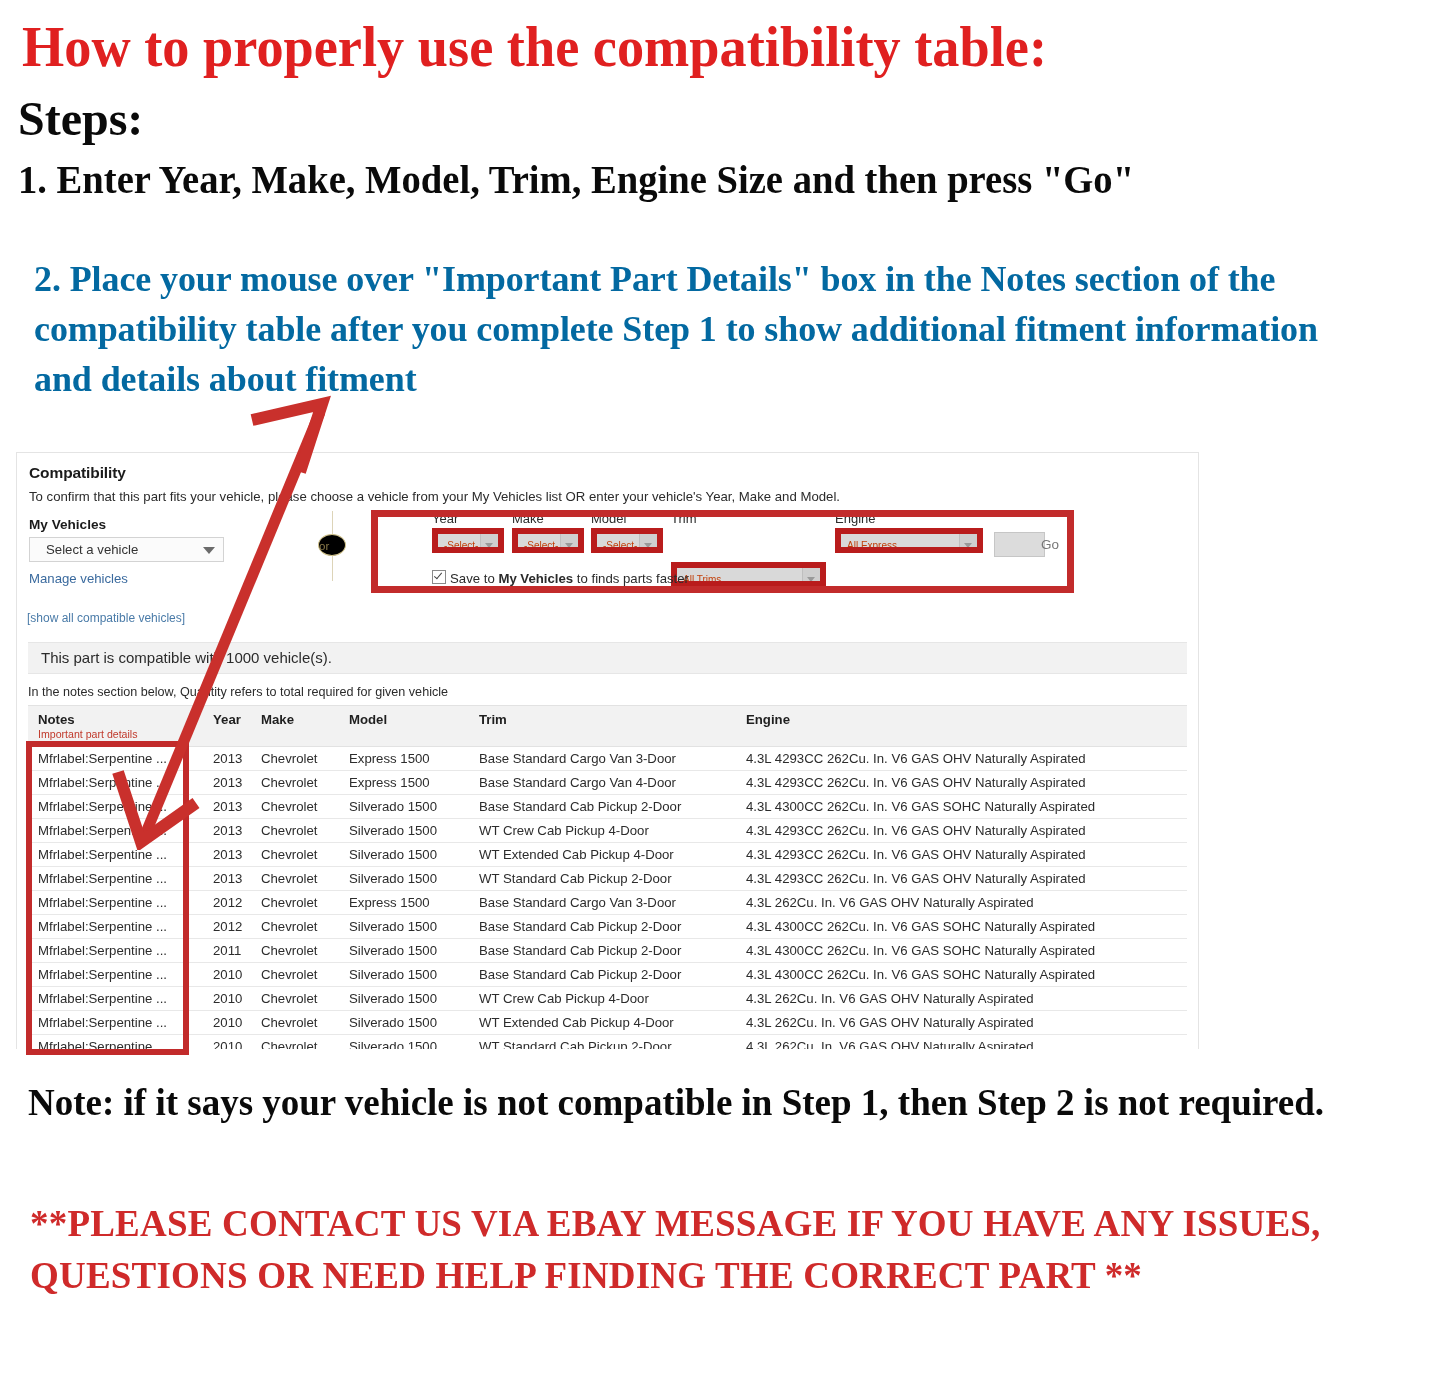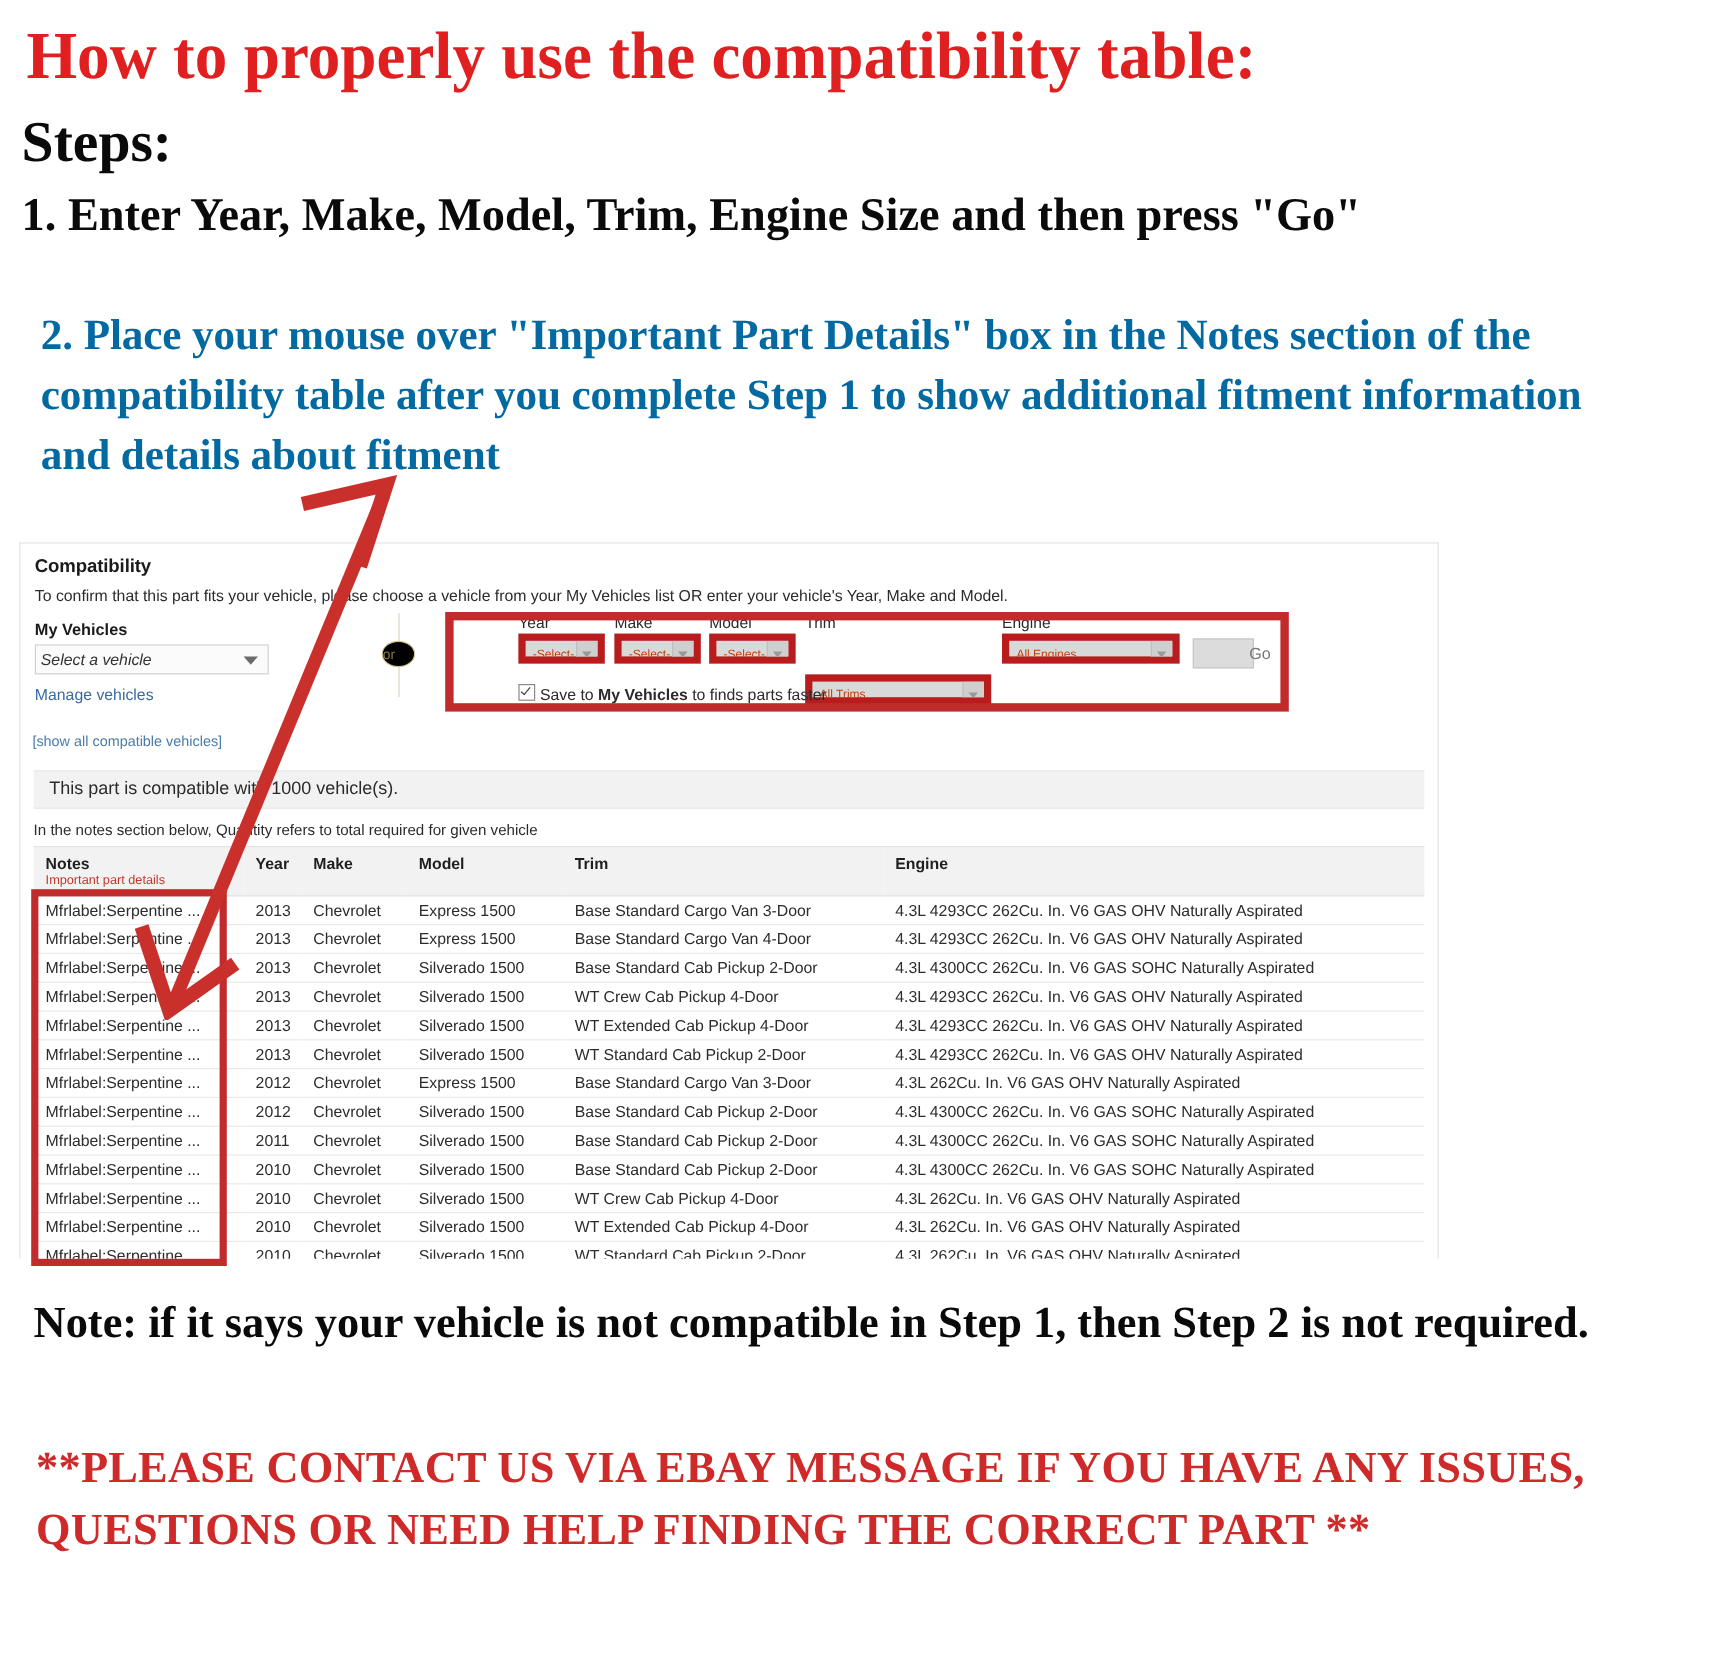--- a/index.html
+++ b/index.html
@@ -135,23 +135,22 @@
     position: absolute;
     left: 12px;
     top: 84px;
     width: 195px;
     height: 25px;
     border: 1px solid #d3d3d3;
     background: #fbfbfb;
     box-sizing: border-box;
     font-size: 13.2px;
     color: #333;
-    padding-left: 4px;
+    padding-left: 16px;
     line-height: 24px;
-    font-style: italic;
   }
   .veh-caret {
     position: absolute;
     right: 8px;
     top: 9px;
     width: 0; height: 0;
     border-left: 6px solid transparent;
     border-right: 6px solid transparent;
     border-top: 7px solid #6b6b6b;
   }
@@ -447,21 +446,21 @@
     <span class="flabel">Trim</span>
     <div class="fsel" style="width:155px;margin-top:36px;">
       <span>All Trims</span>
       <span class="arrow"></span>
     </div>
   </div>
 
   <div class="field" style="left:818px; top:58px; width:148px;">
     <span class="flabel">Engine</span>
     <div class="fsel" style="width:148px;">
-      <span>All Engines</span>
+      <span>All Express</span>
       <span class="arrow"></span>
     </div>
   </div>
 
   <div class="go-btn" style="left:977px; top:79px;padding-left:46px;">Go</div>
 
   <div class="save-row">
     <span class="chk"></span><span>Save to </span><b>My Vehicles</b><span> to finds parts faster</span>
   </div>
 

